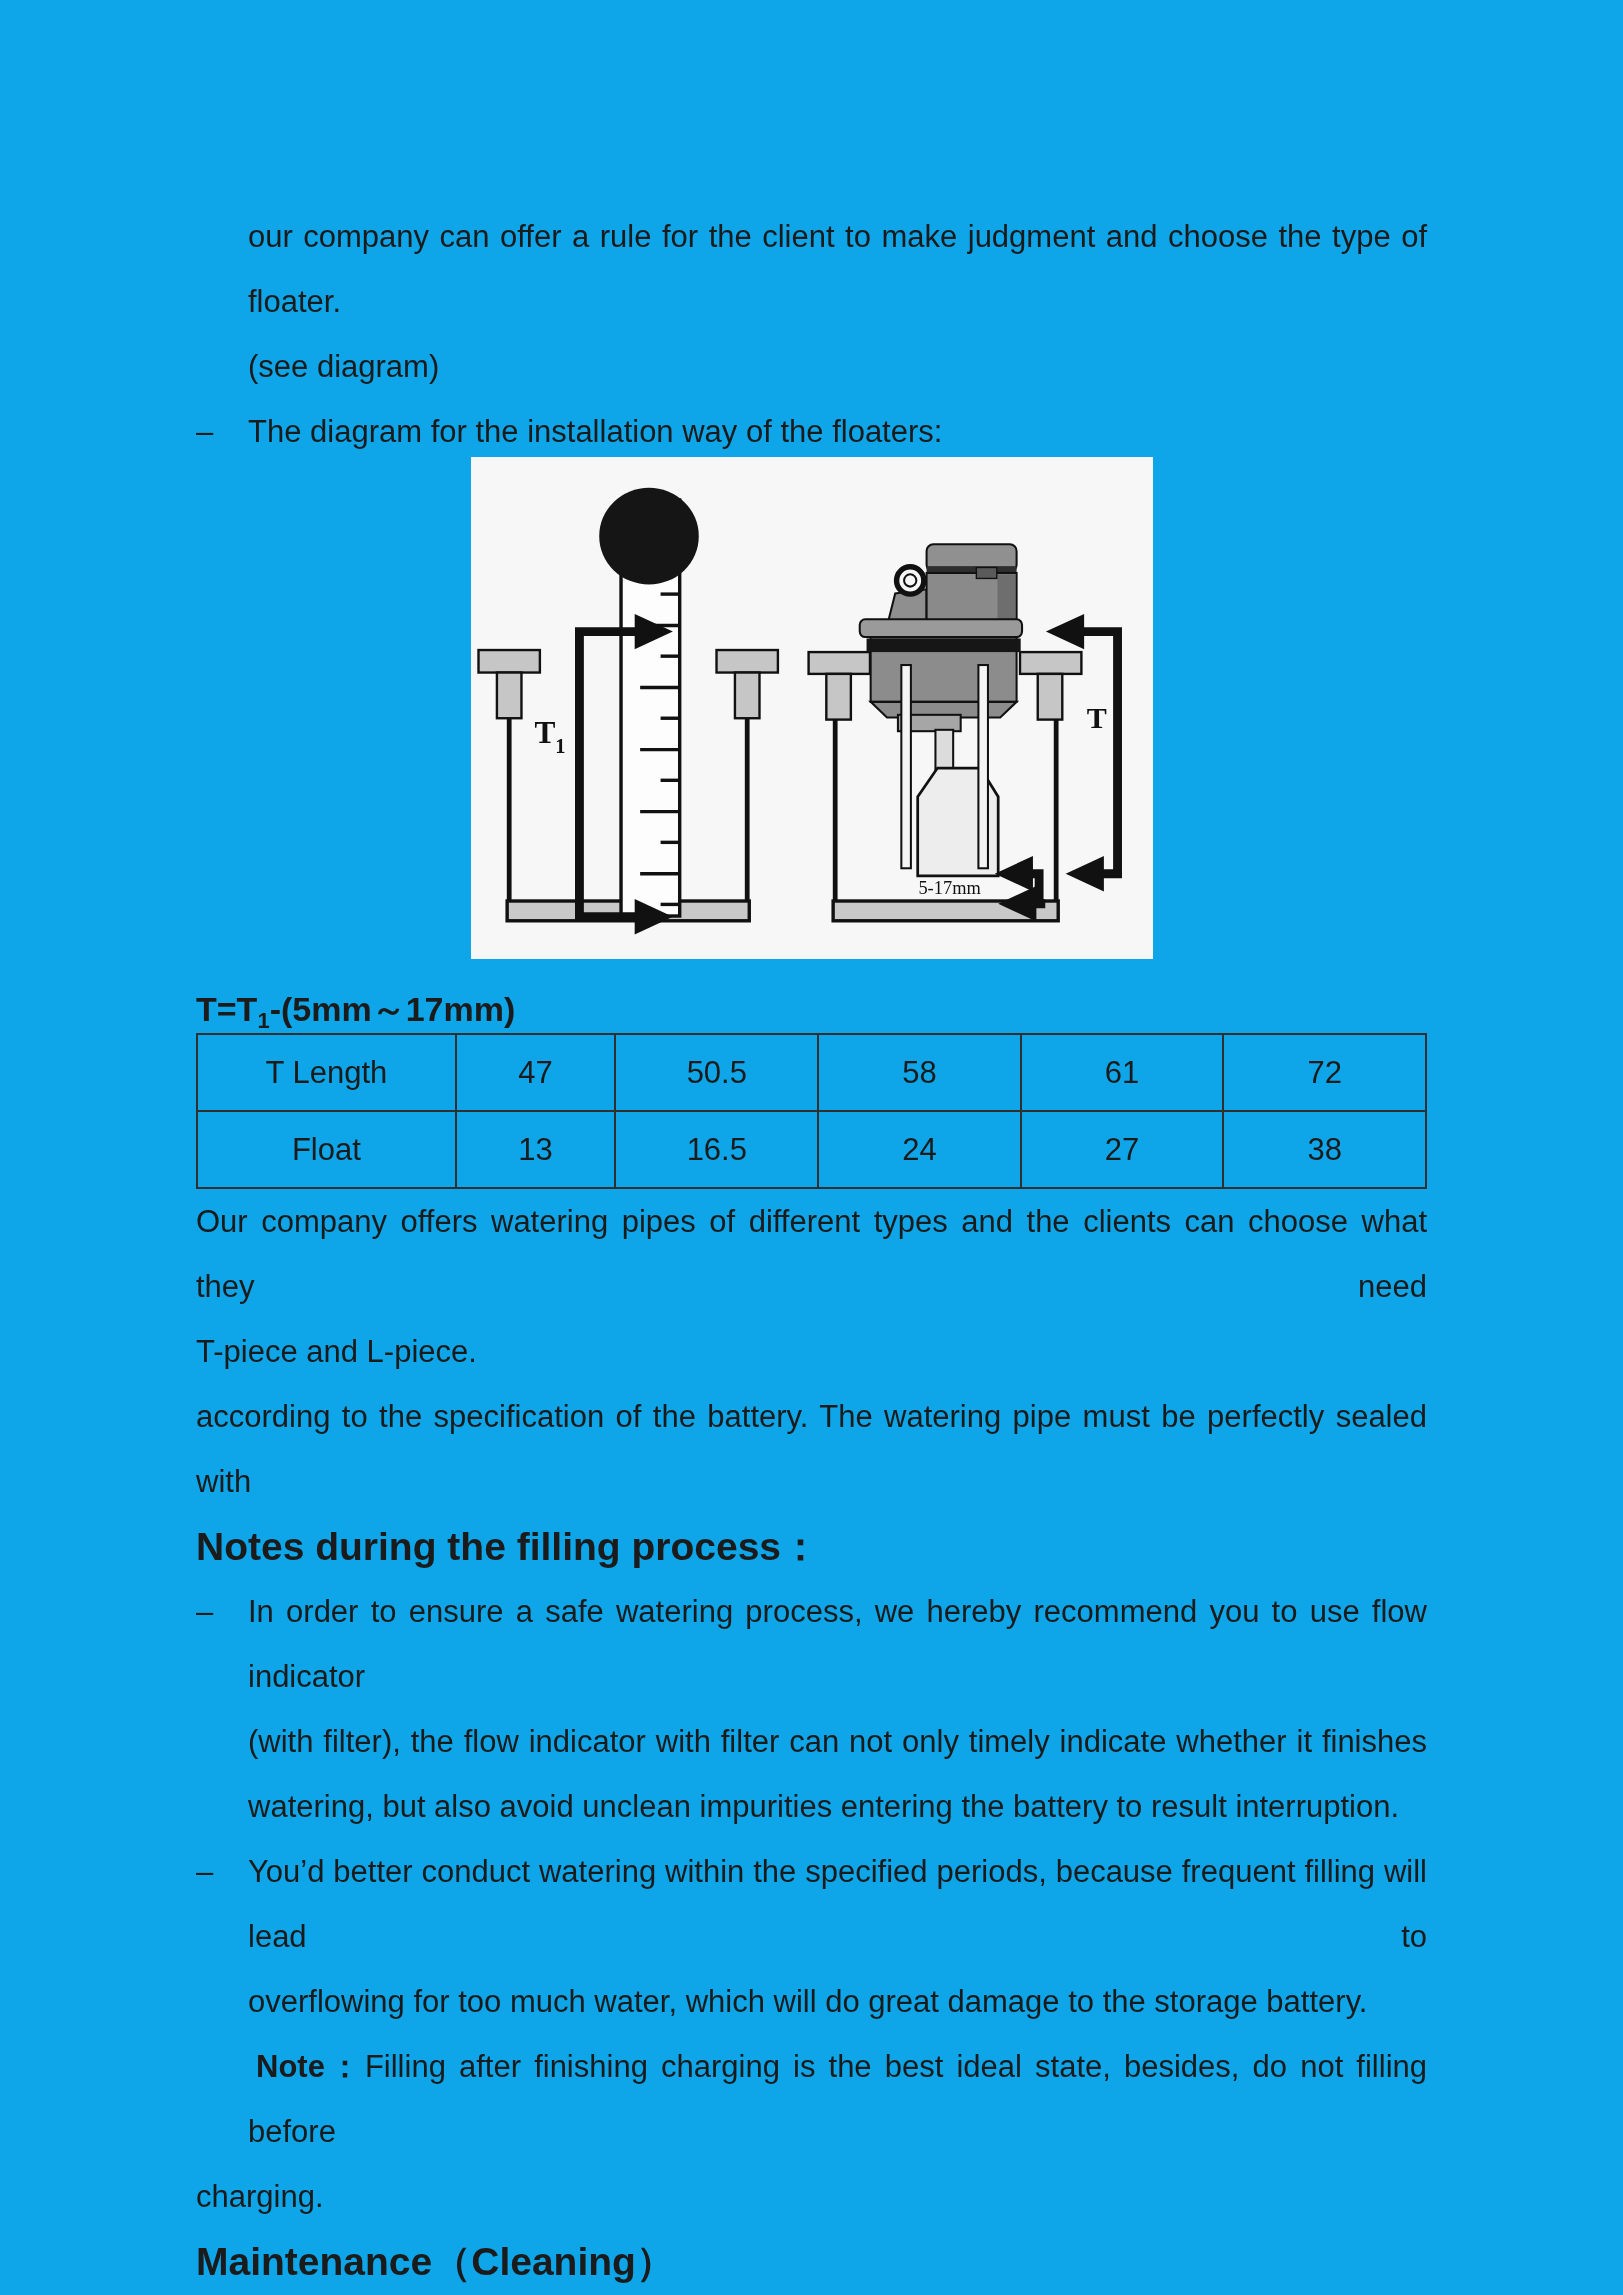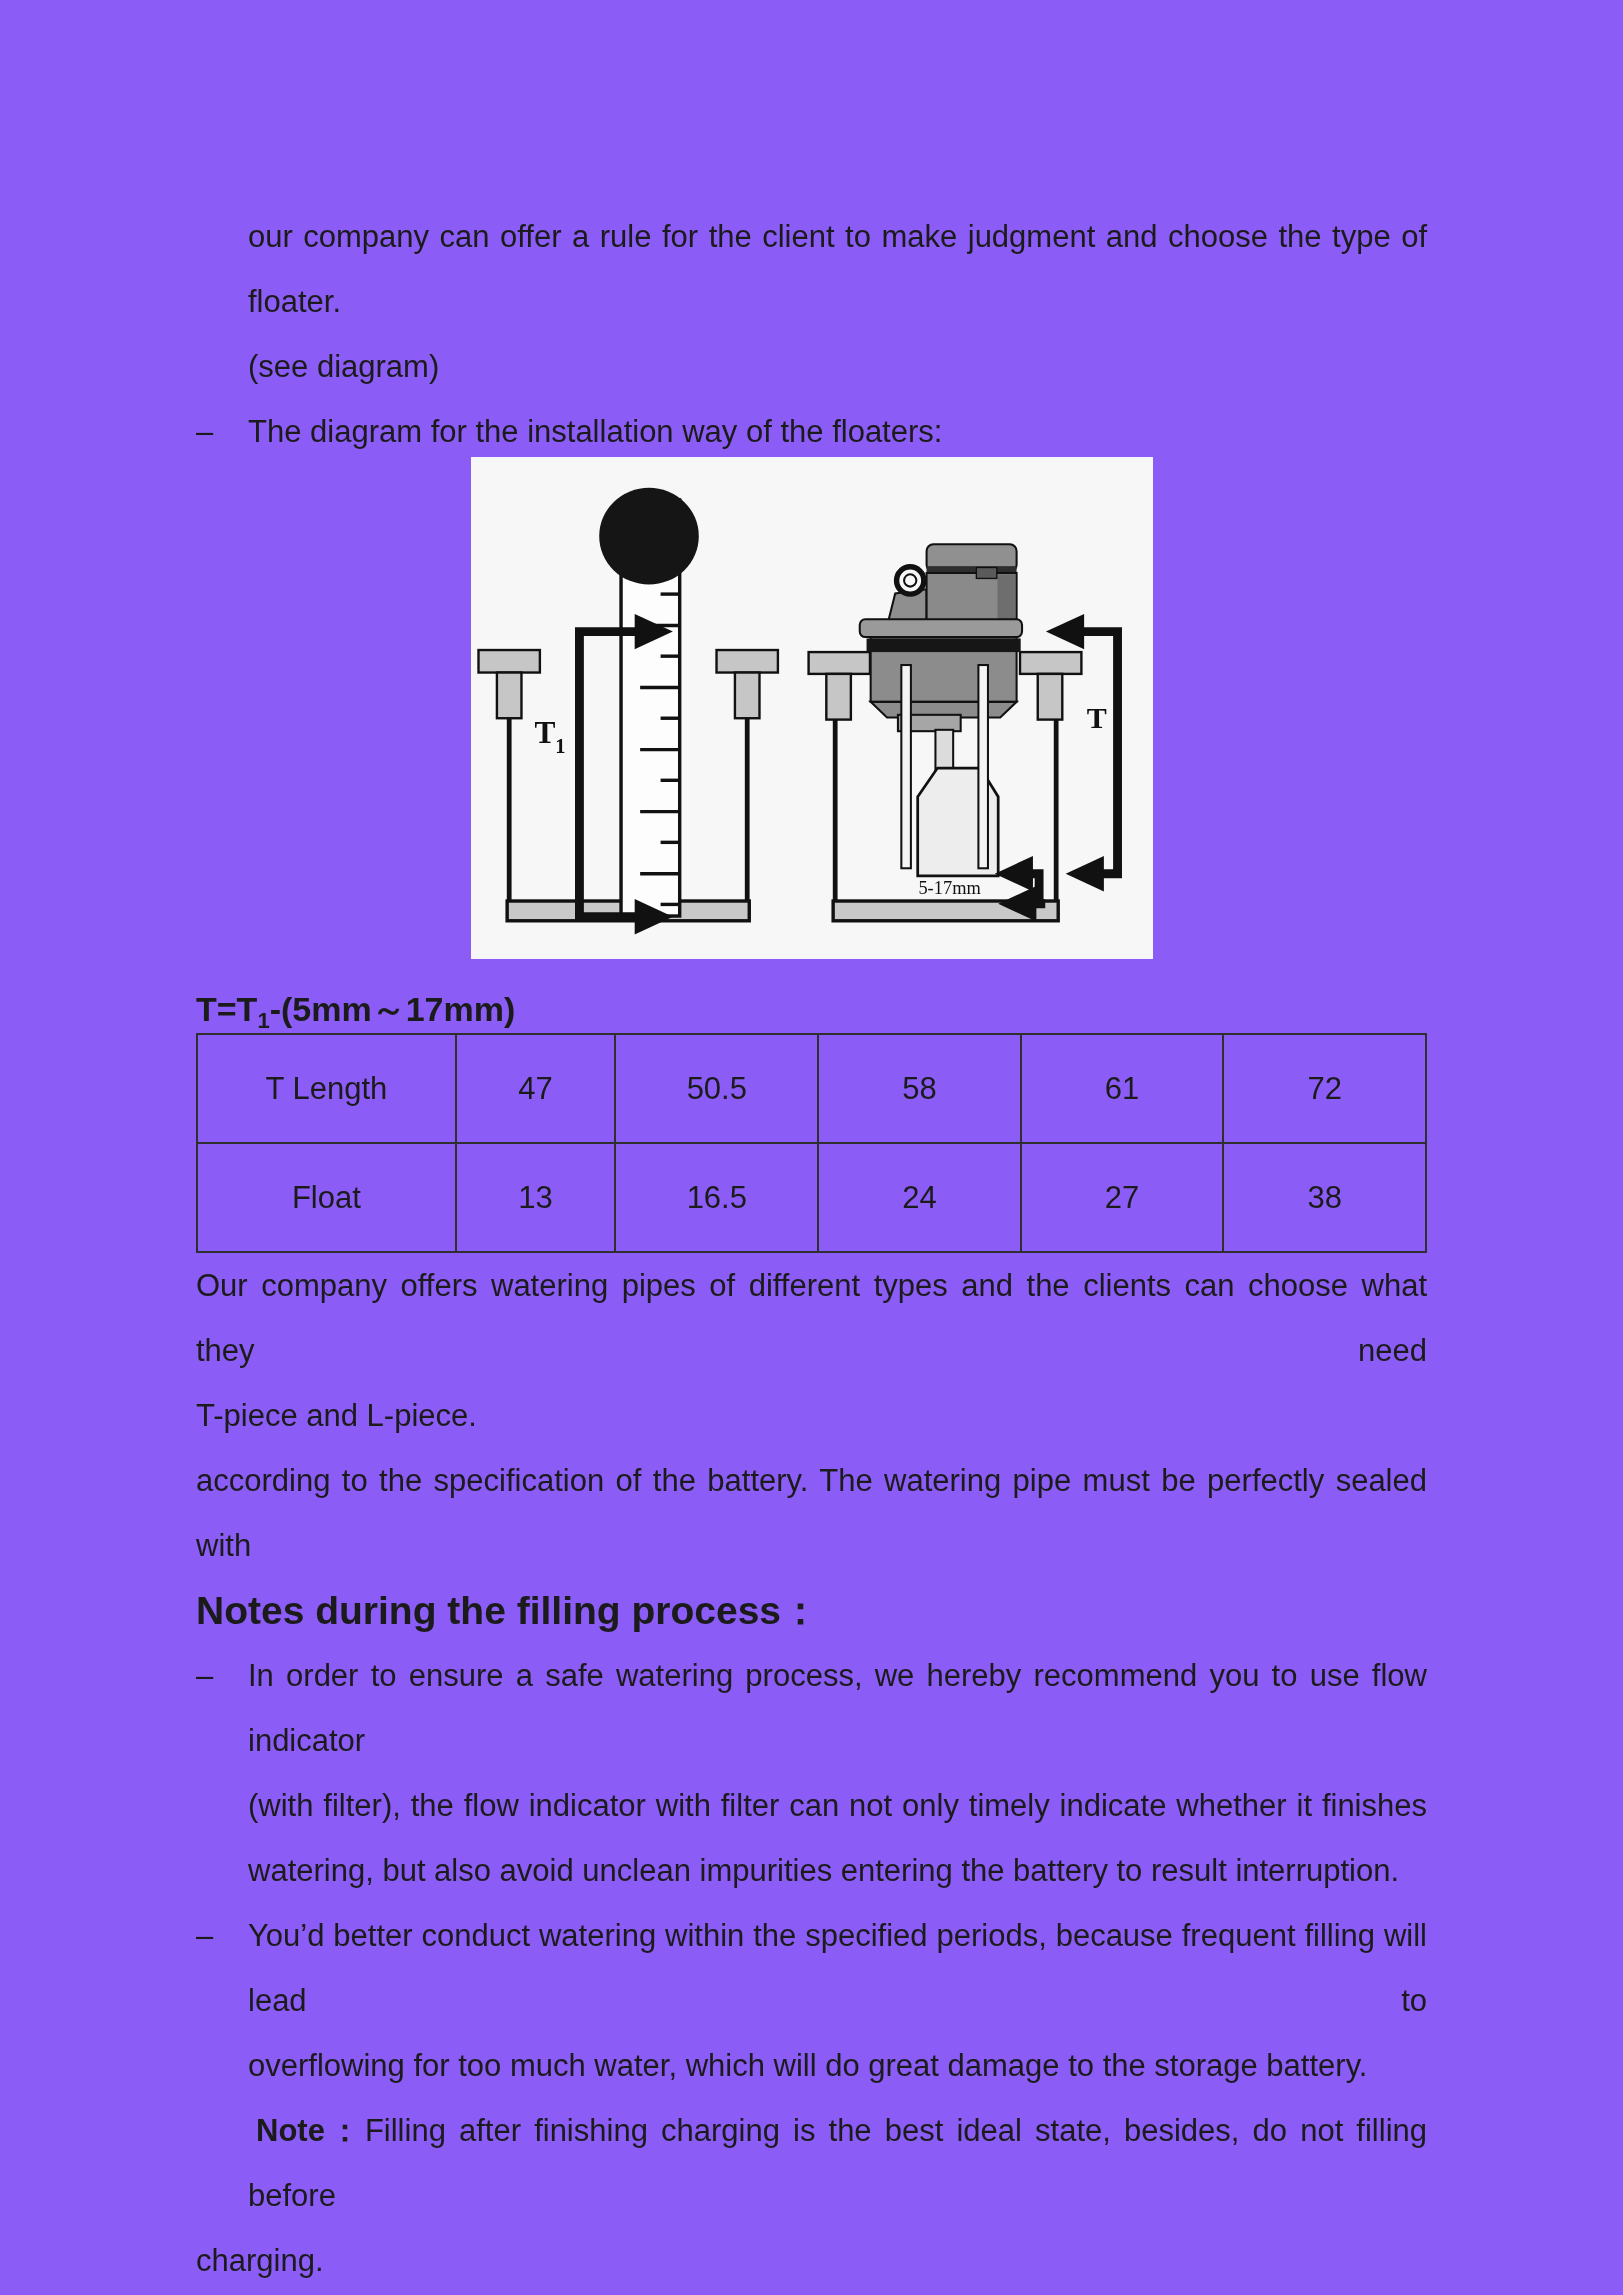--- a/index.html
+++ b/index.html
@@ -1,31 +1,31 @@
 <!DOCTYPE html>
 <html style="font-size:11px"><head>
 <meta charset="utf-8">
 <style>
   html,body{margin:0;padding:0;background:#e8e8e8;}
-  .page{position:relative;width:1623px;height:2295px;background:#8b5cf6;margin:0 auto;
+  .page{position:relative;width:1623px;height:2295px;background:#0ea5e9;margin:0 auto;
         font-family:"Liberation Sans",sans-serif;color:#1b1b1b;overflow:hidden;}
   .content{padding:204px 196px 0 196px;}
   .line{position:relative;line-height:65px;font-size:31px;white-space:normal;}
   .jf{text-align:justify;text-align-last:justify;}
   .ind{padding-left:52px;}
   .dash{position:absolute;left:0;top:0;}
   .b{font-weight:bold;margin-left:8px;}
   .formula{margin-top:26px;height:48px;line-height:48px;font-size:34px;font-weight:bold;}
   .formula sub{font-size:22px;vertical-align:-6.8px;}
   .hxl{font-weight:bold;font-size:37px;line-height:65px;margin-top:3.4px;margin-bottom:3.4px;}
   .hl{font-weight:bold;font-size:39px;line-height:65px;}
   .diagram-wrap{margin:-6.8px 0 0 275px;width:682px;height:502px;}
   table.spec{border-collapse:collapse;table-layout:fixed;width:1231px;border:2.7px solid #2f2f2f;}
   table.spec td{border:2px solid #2f2f2f;height:75px;text-align:center;vertical-align:middle;
-        font-size:31px;padding:16px;}
+        font-size:31px;padding:0;}
   table.spec tr.r1 td{border-bottom:2.7px solid #2f2f2f;}
   svg text{font-family:"Liberation Serif","DejaVu Serif",serif;}
 </style>
 </head>
 <body>
 
 <div class="page">
   <div class="content">
 
     <div class="line ind jf">our company can offer a rule for the client to make judgment and choose the type of floater.</div>

